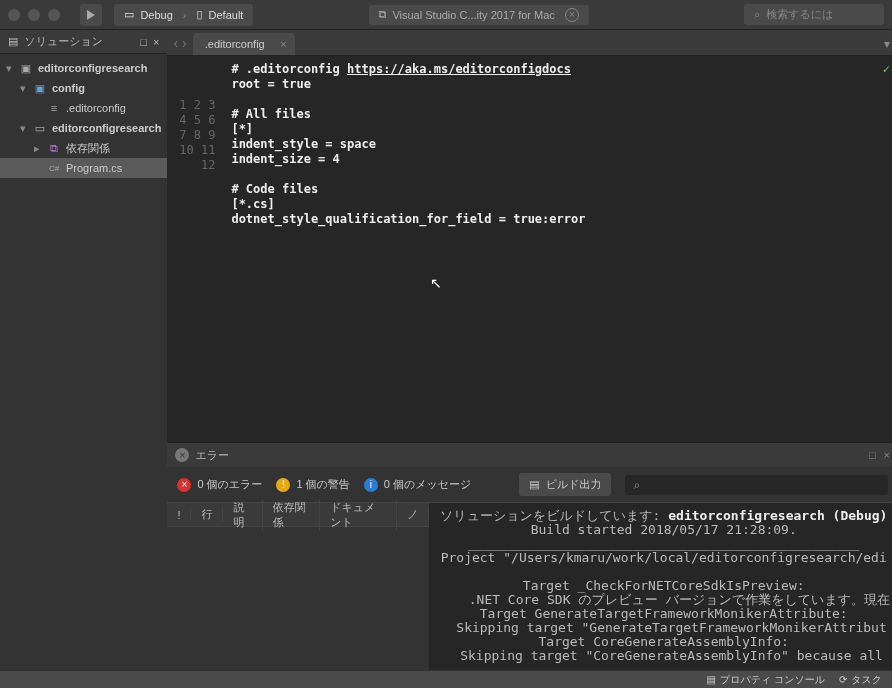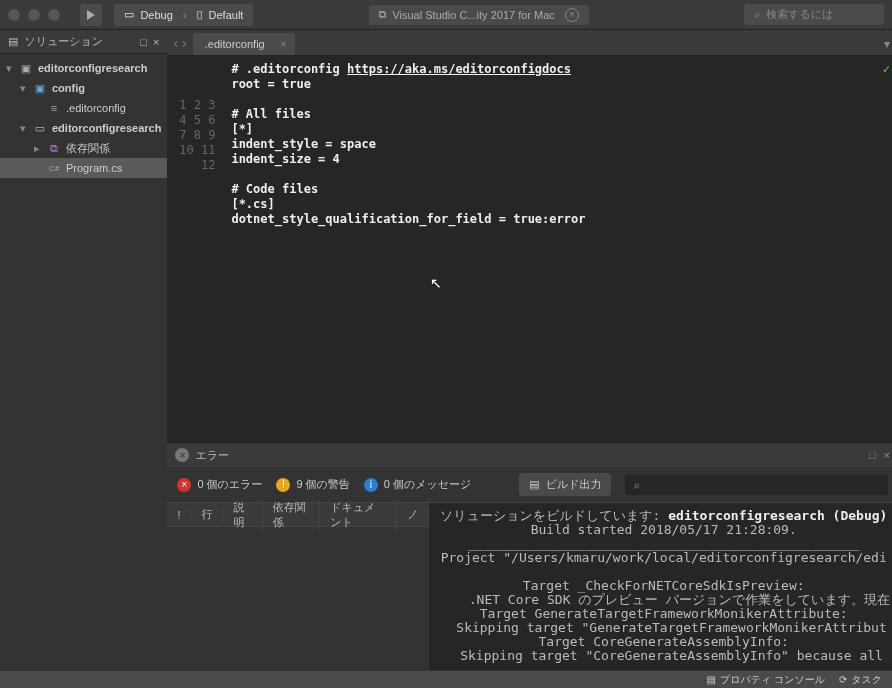--- a/index.html
+++ b/index.html
@@ -317,21 +317,21 @@
           <span>×</span>
         </div>
       </div>
       <div class="bp-toolbar">
         <div class="bp-badge">
           <span class="circ" style="background:#d9322d">×</span>
           <span>0 個のエラー</span>
         </div>
         <div class="bp-badge">
           <span class="circ" style="background:#e6a817">!</span>
-          <span>9 個の警告</span>
+          <span>1 個の警告</span>
         </div>
         <div class="bp-badge">
           <span class="circ" style="background:#2b7cd3">i</span>
           <span>0 個のメッセージ</span>
         </div>
         <div style="width:20px"></div>
         <div class="bp-build-btn">
           <span>▤</span>
           <span>ビルド出力</span>
         </div>

